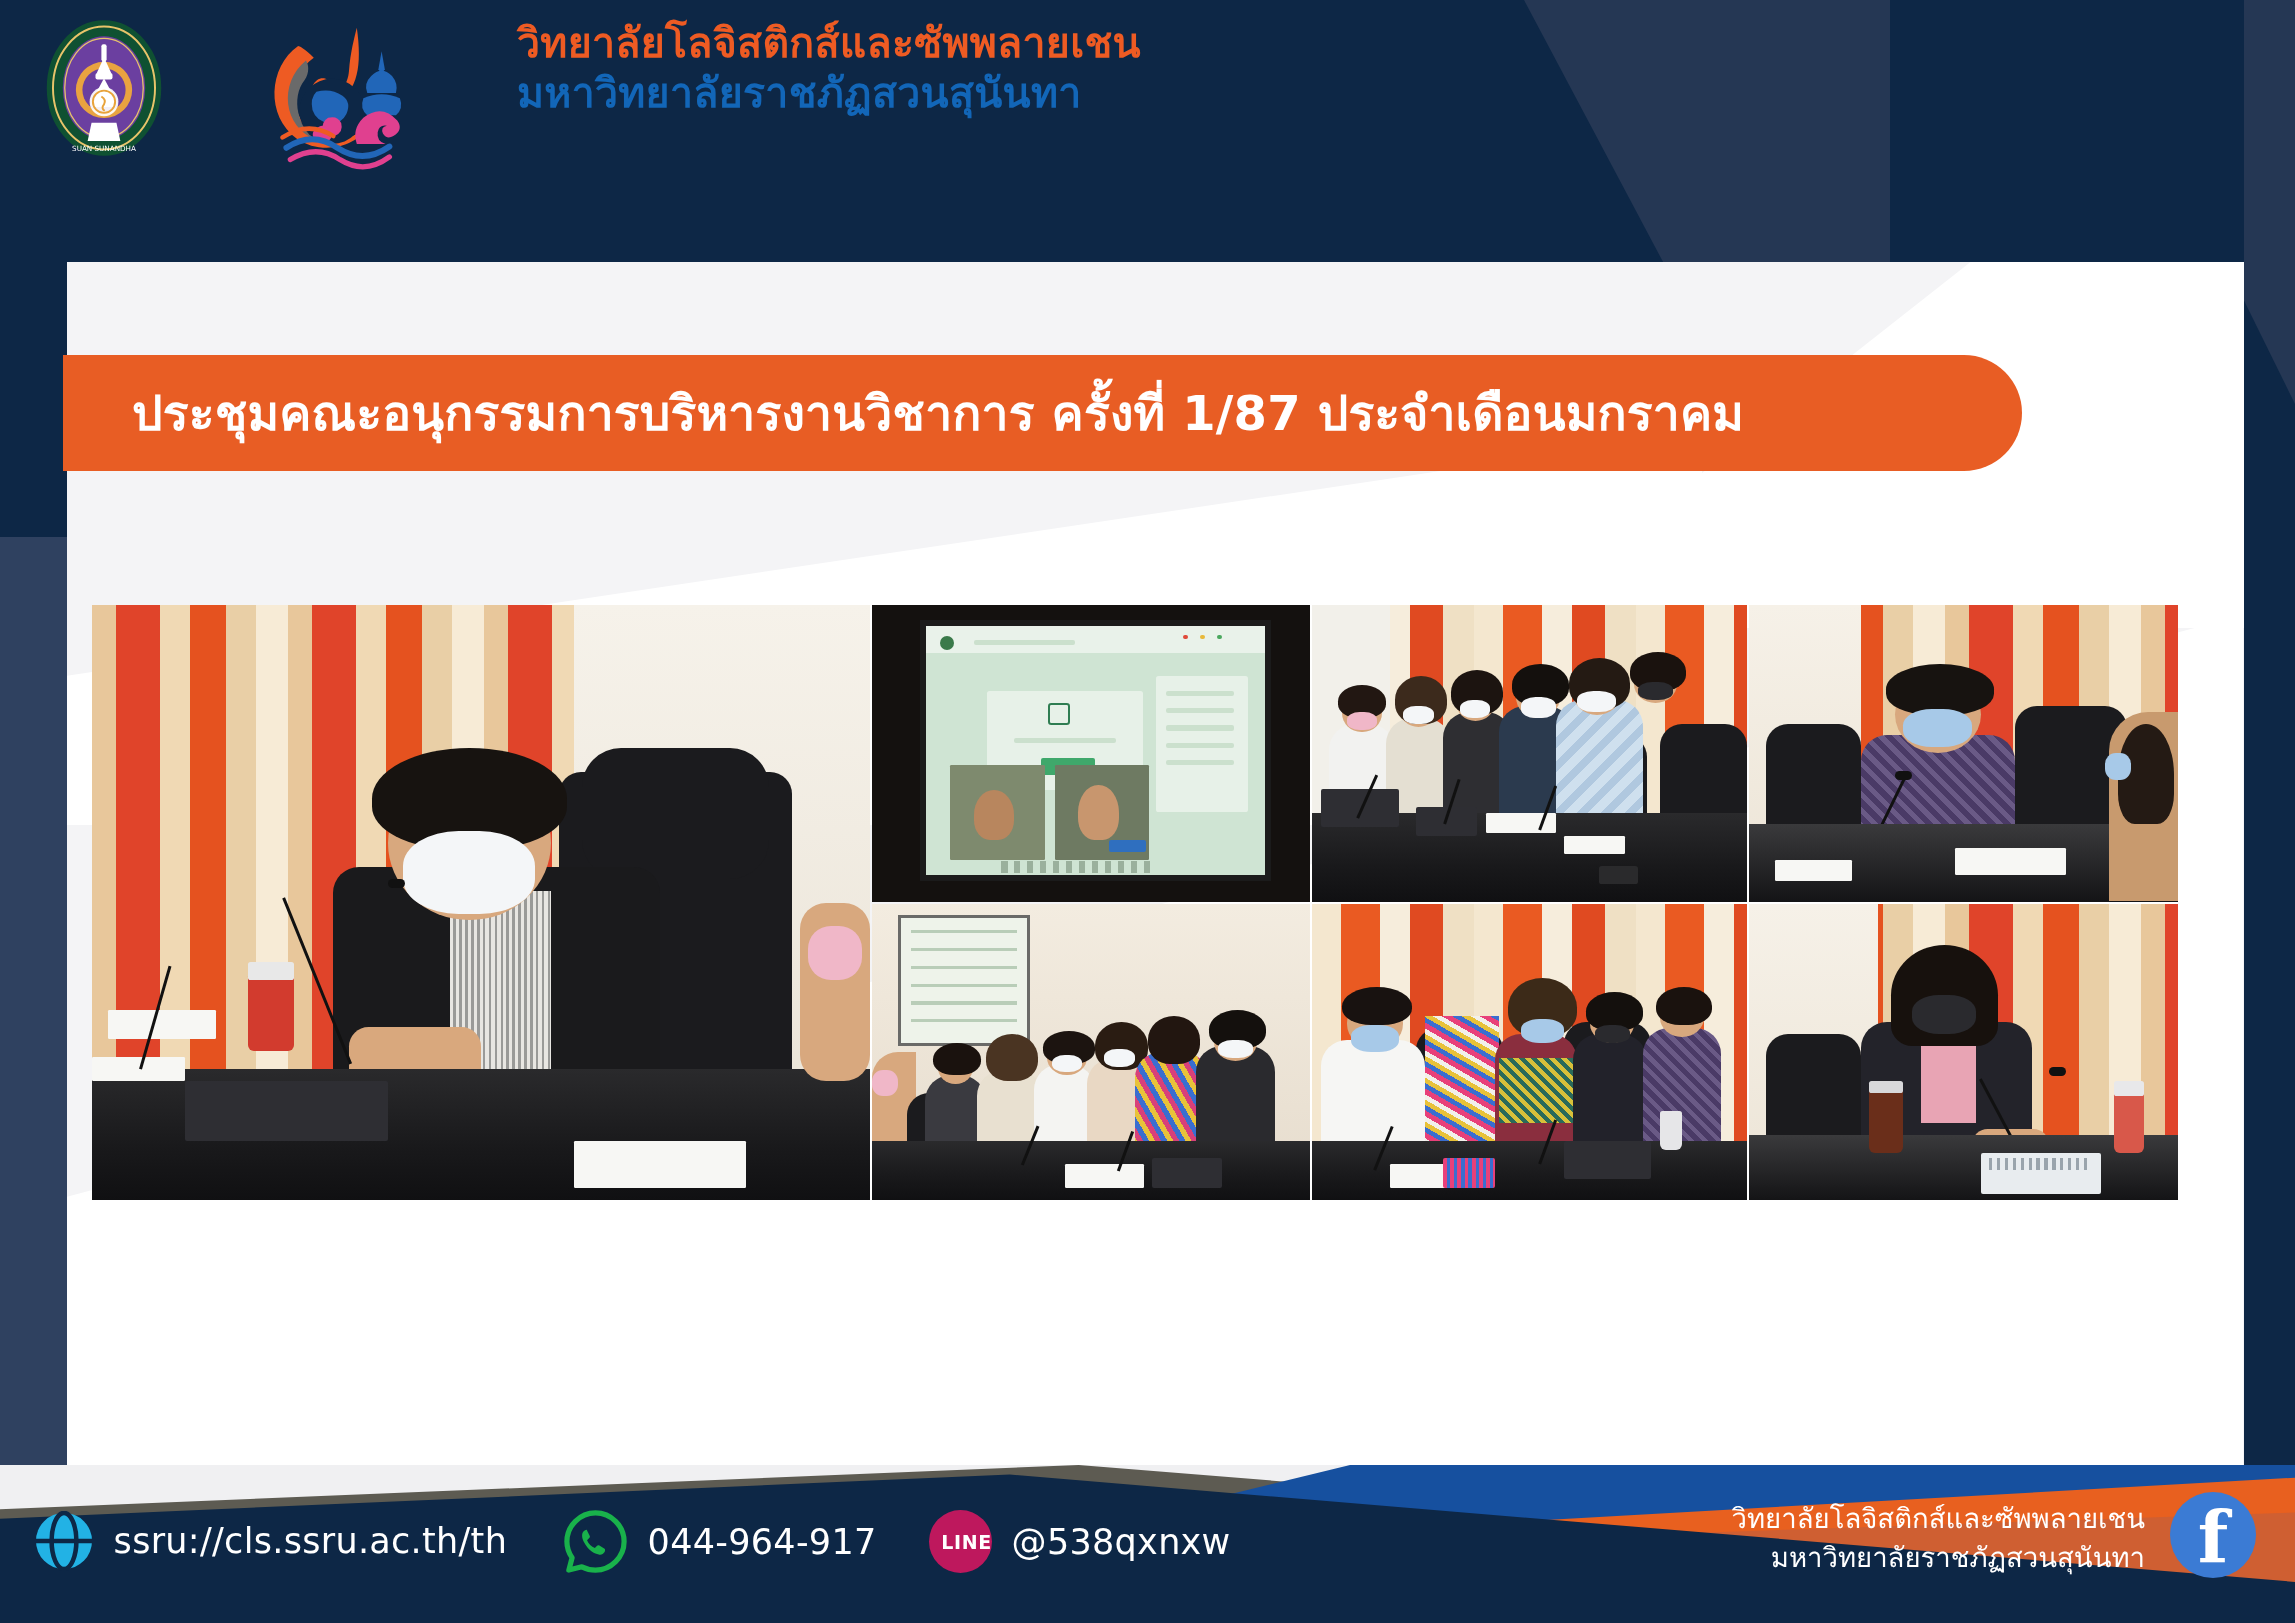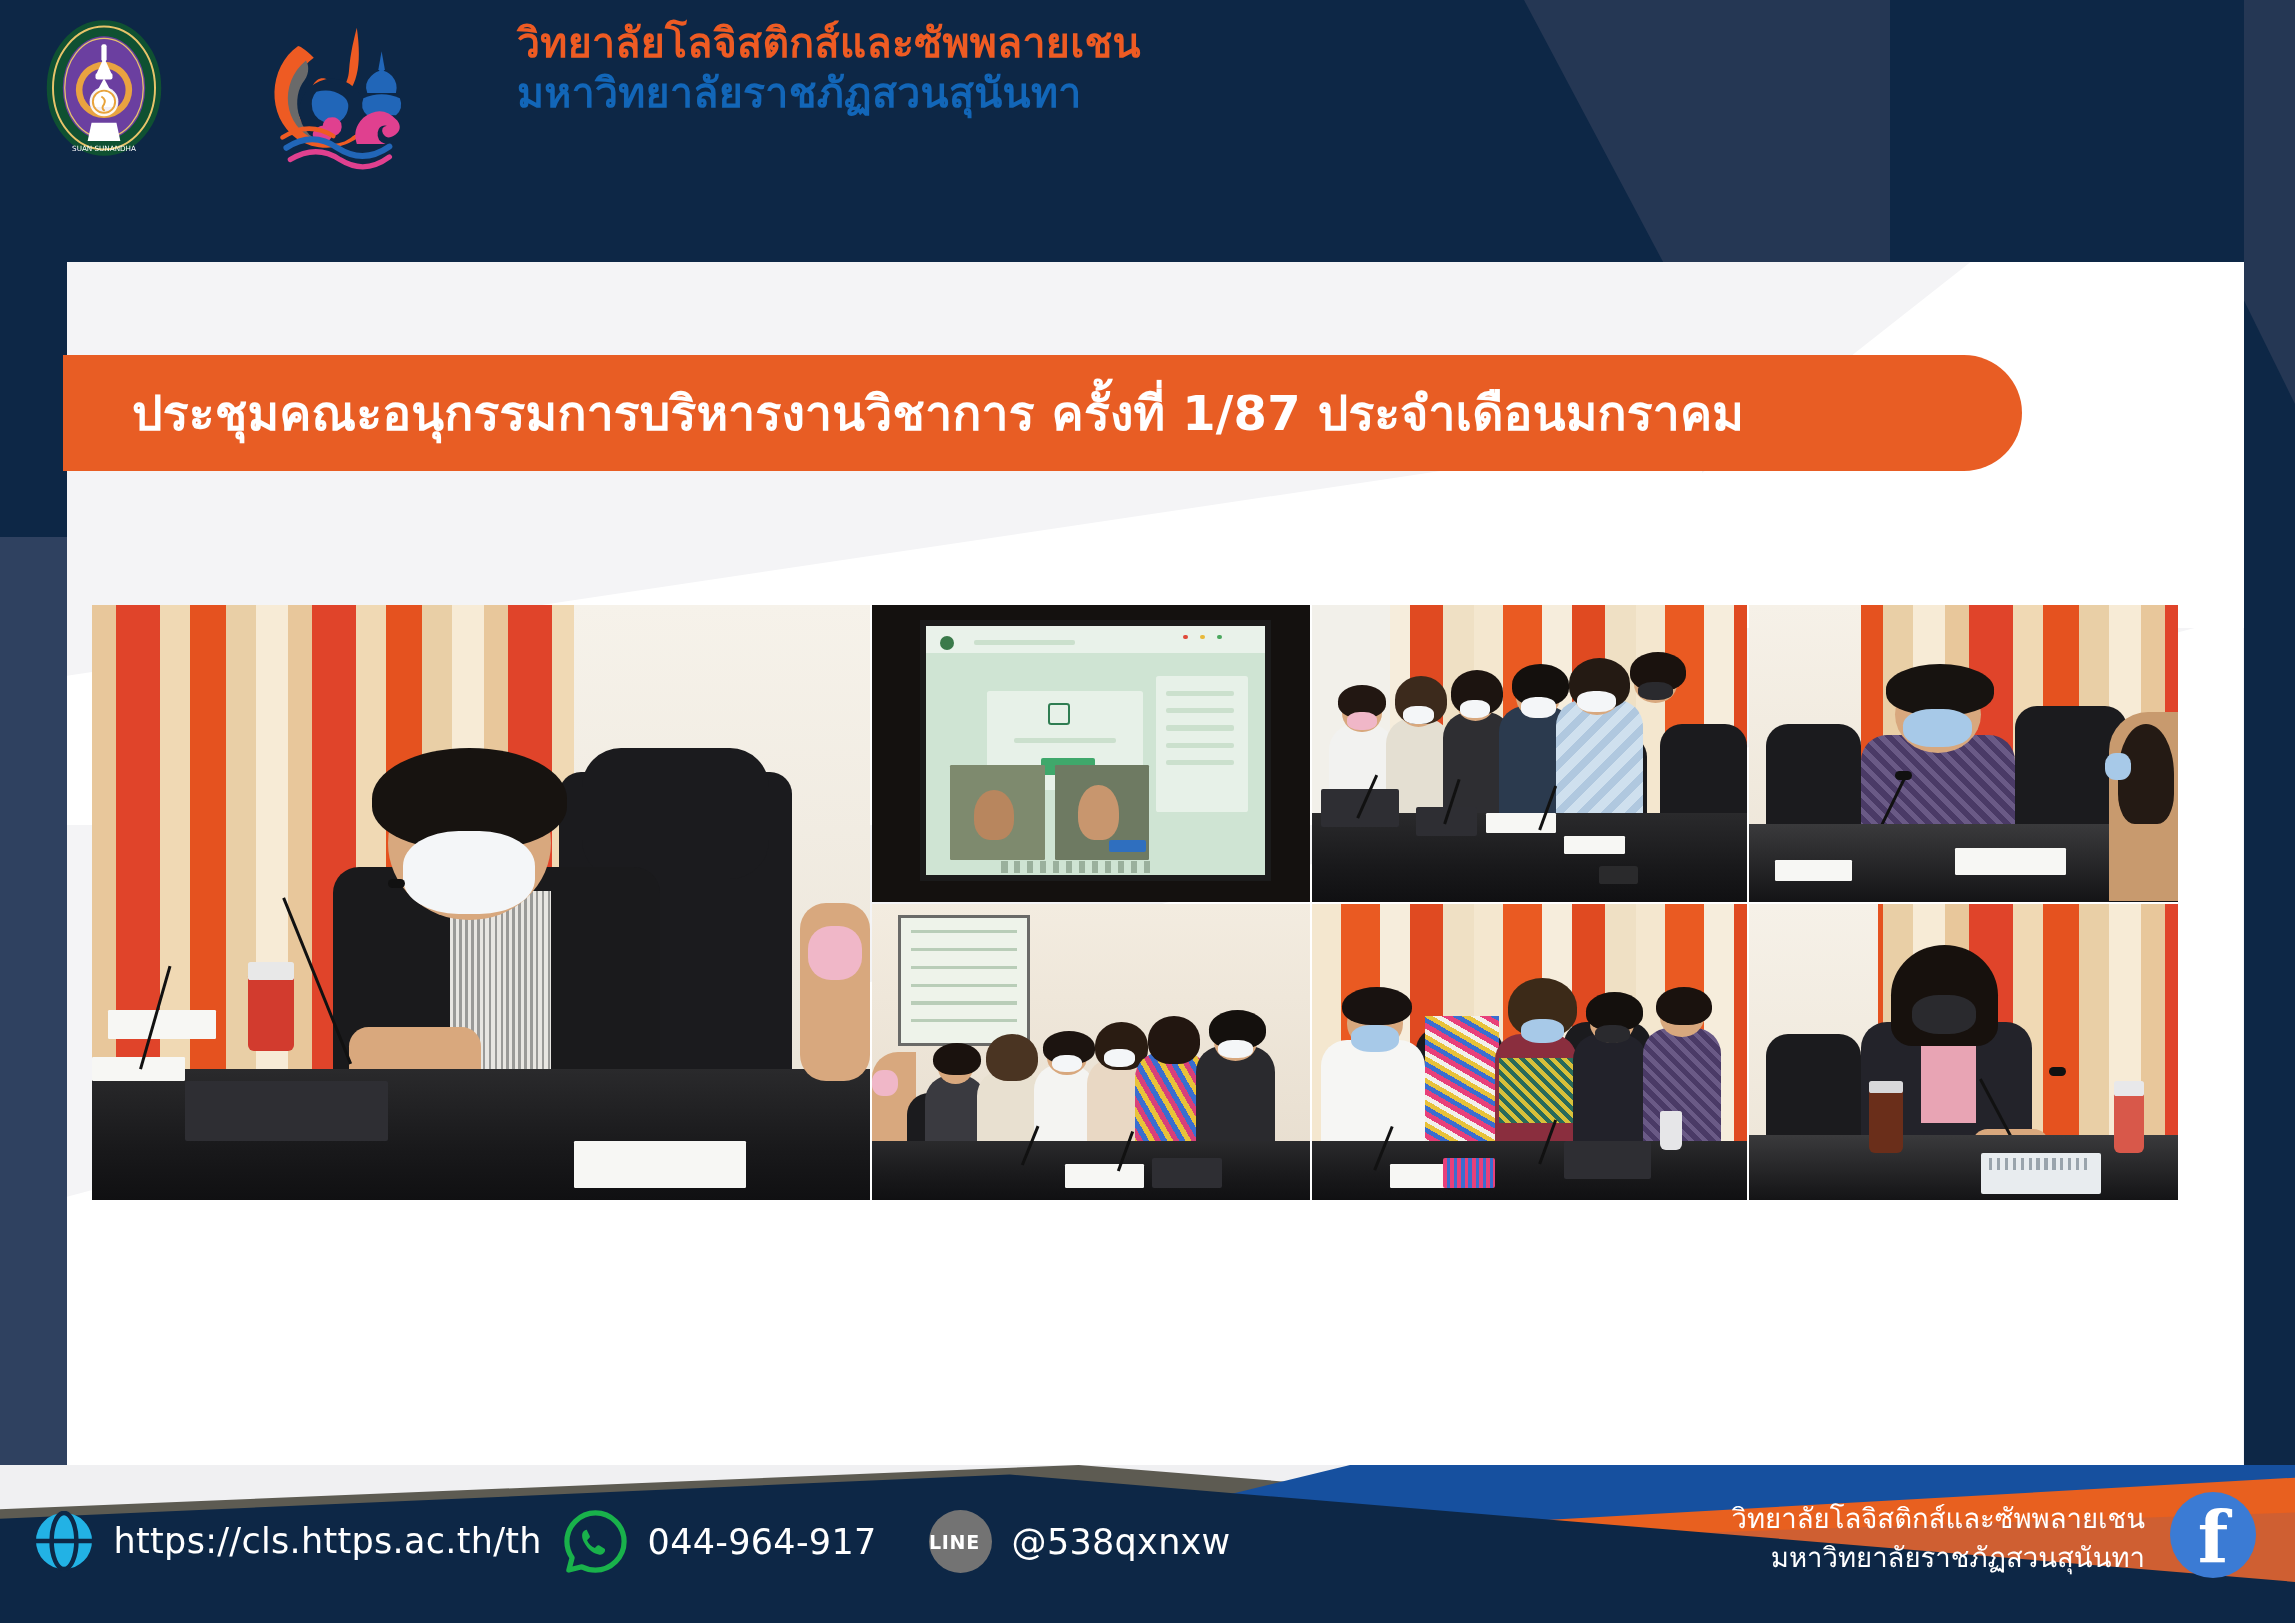--- a/index.html
+++ b/index.html
@@ -110,22 +110,22 @@
      clip-path:polygon(0 34%, 44% 6%, 100% 74%, 100% 100%, 0 100%);}
 
   .f-item{position:absolute;display:flex;align-items:center;gap:19.6px;}
   .f-txt{color:#fff;font-size:35px;font-weight:400;letter-spacing:0.3px;white-space:nowrap;}
   .f-right{position:absolute;right:150px;top:1499px;text-align:right;}
   .f-right div{color:#fff;font-size:27.5px;line-height:1.42;white-space:nowrap;}
 
   .ic{position:relative;flex:none;}
   .globe{width:60px;height:60px;}
   .wa{width:65px;height:65px;}
-  .line{width:63px;height:63px;border-radius:50%;background:#737373;
-     display:flex;align-items:center;justify-content:flex-start;}
+  .line{width:63px;height:63px;border-radius:50%;background:#be185d;
+     display:flex;align-items:center;justify-content:flex-end;}
   .line span{color:#fff;font-size:19px;font-weight:700;letter-spacing:0.7px;}
   .fb{position:absolute;right:39px;top:1492px;width:86px;height:86px;border-radius:50%;
      background:#3b7bd4;display:flex;align-items:center;justify-content:center;}
   .fb span{color:#fff;font-size:71px;font-weight:700;font-family:"DejaVu Serif",serif;line-height:.9;margin-top:5.2px;}
 </style>
 </head>
 <body>
 
 <div id="poster">
 
@@ -468,21 +468,21 @@
   <div class="f-item" style="left:34px;top:1511px;">
     <span class="ic globe">
       <svg viewBox="0 0 92 92" width="60" height="60">
         <circle cx="46" cy="46" r="43" fill="#22b2e5"></circle>
         <g fill="none" stroke="#0d2746" stroke-width="7">
           <path d="M3 46 H89"></path>
           <ellipse cx="46" cy="46" rx="19" ry="43"></ellipse>
         </g>
       </svg>
     </span>
-    <span class="f-txt">https://cls.https.ac.th/th</span>
+    <span class="f-txt">ssru://cls.ssru.ac.th/th</span>
   </div>
 
   <div class="f-item" style="left:563px;top:1509px;">
     <span class="ic wa">
       <svg viewBox="0 0 100 100" width="65" height="65">
         <path d="M50 6 C26 6 6 26 6 50 c0 9 3 18 8 25 l-5 19 20-5 c6 3 14 5 21 5
                  c24 0 44-20 44-44 S74 6 50 6Z" fill="none" stroke="#19b24b" stroke-width="8" stroke-linejoin="round"></path>
         <path d="M37 32 c-3 0-6 2-7 5 c-2 6 1 13 6 20 c5 7 12 12 19 13 c4 1 7-1 9-4
                  c1-2 1-4 0-5 l-8-5 c-2-1-3 0-4 1 l-3 3 c-5-2-10-7-12-12 l3-3 c1-1 2-2 1-4
                  l-4-8 Z" fill="#19b24b"></path>

